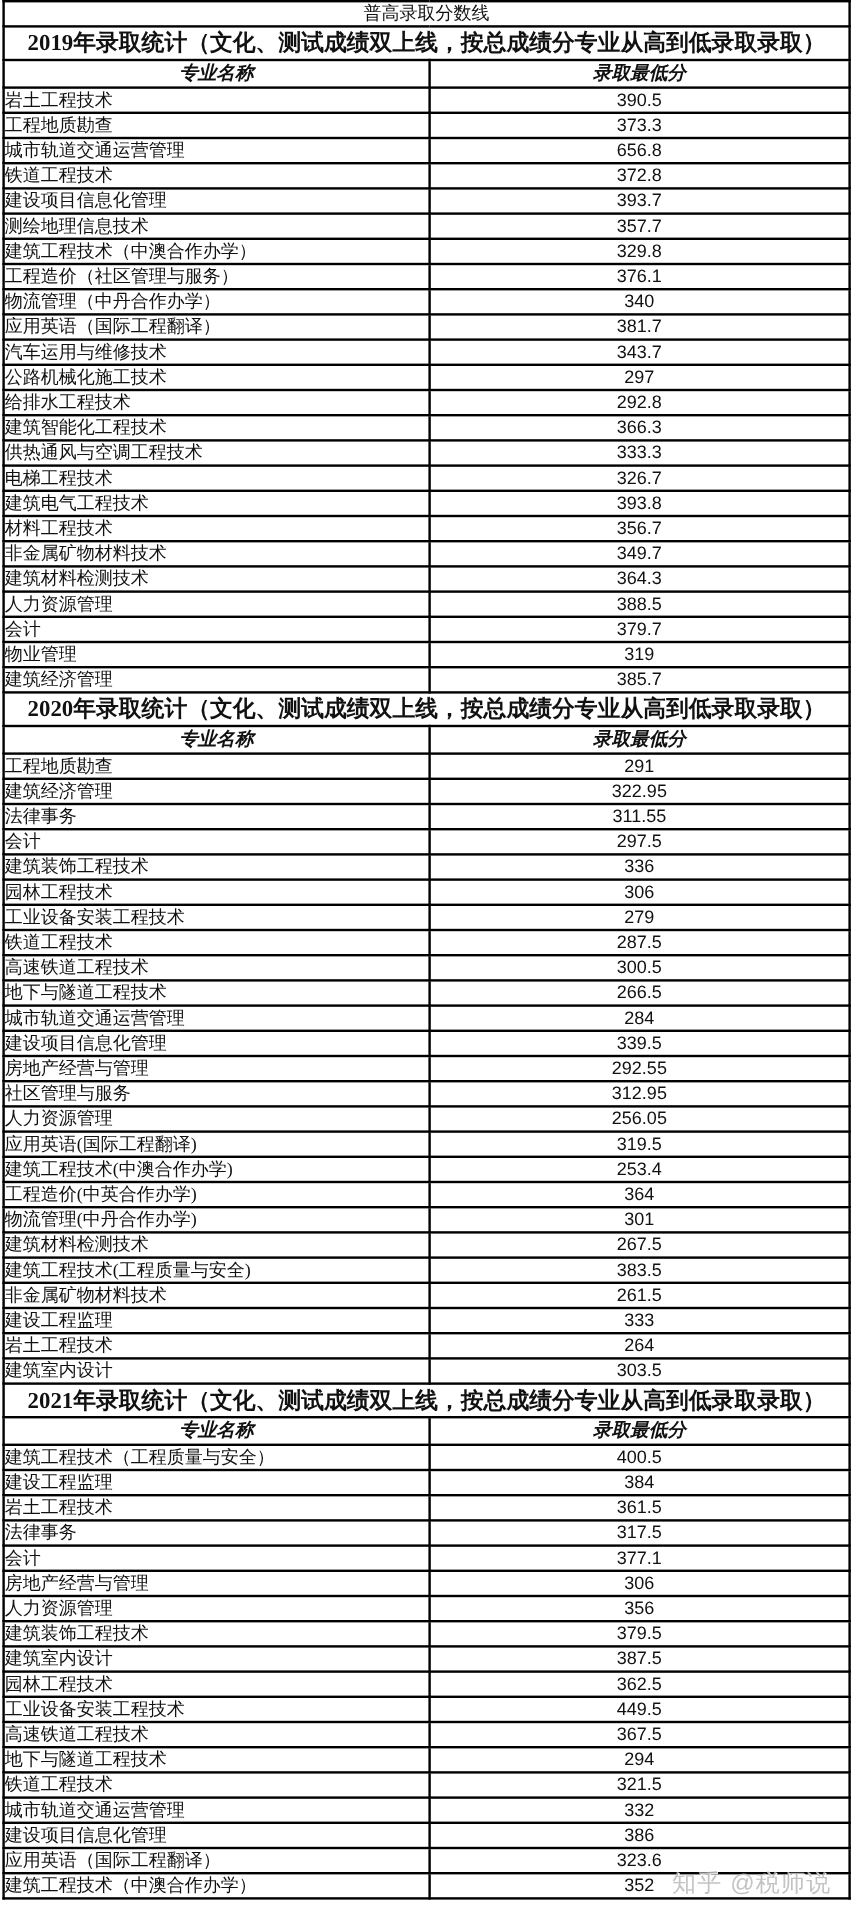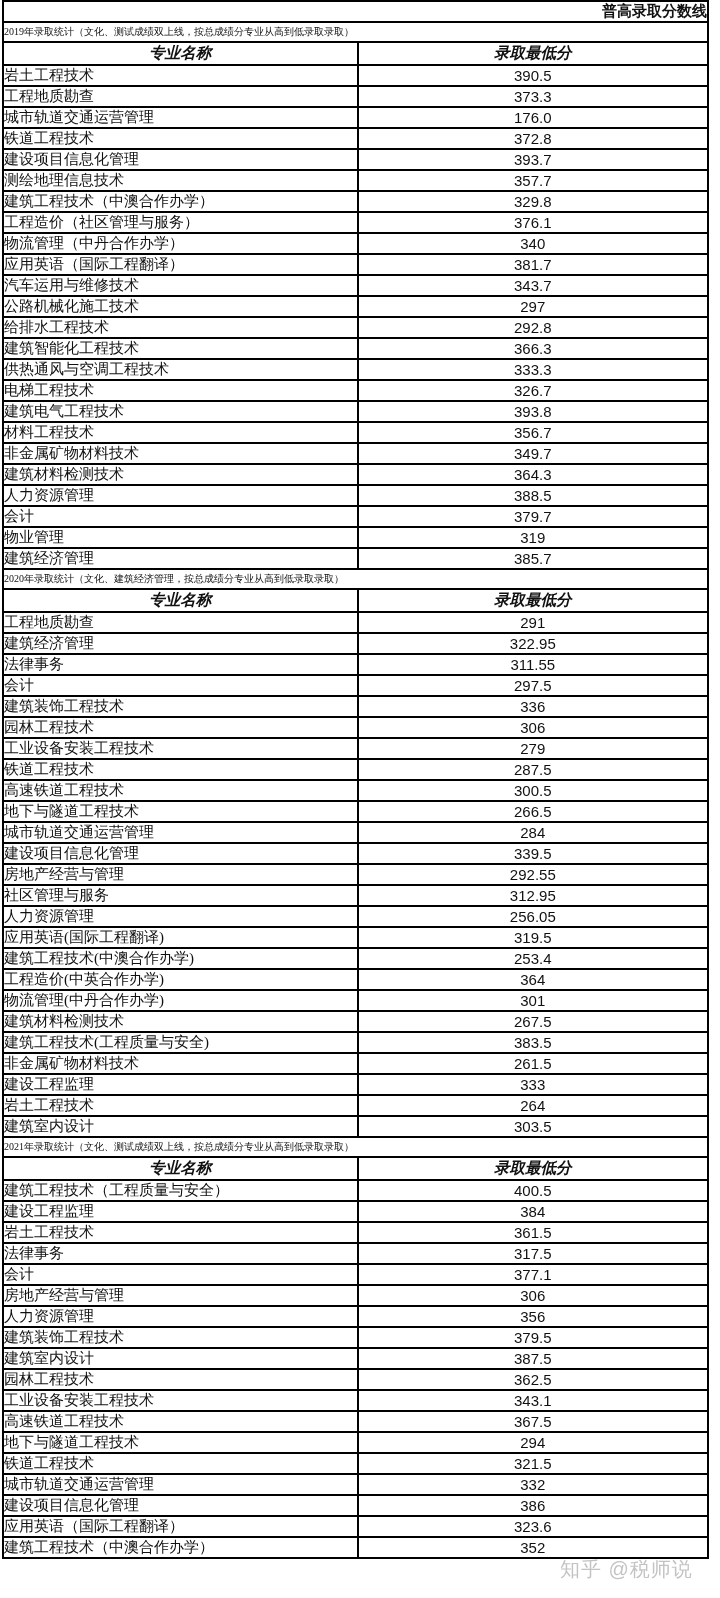--- a/index.html
+++ b/index.html
@@ -24,28 +24,29 @@
   }
   table.score-table td, table.score-table th {
     border: 2px solid #000000;
     height: 17.9px;
     padding: 0;
     overflow: hidden;
     white-space: nowrap;
     vertical-align: middle;
   }
   td.title-cell {
-    text-align: right;
-    font-weight: bold;
+    text-align: center;
+    font-weight: normal;
     font-size: 15px;
     margin-top: 35px;
   }
   td.section-cell {
-    font-weight: normal;
-    font-size: 10px;
+    text-align: center;
+    font-weight: bold;
+    font-size: 19px;
   }
   th.col-header {
     text-align: center;
     font-weight: bold;
     font-size: 15.5px;
     font-style: italic;
   }
   td.major-cell {
     text-align: left;
     padding-left: 4px;
@@ -95,21 +96,21 @@
       <tr>
         <td class="major-cell">岩土工程技术</td>
         <td class="score-cell">390.5</td>
       </tr>
       <tr>
         <td class="major-cell">工程地质勘查</td>
         <td class="score-cell">373.3</td>
       </tr>
       <tr>
         <td class="major-cell">城市轨道交通运营管理</td>
-        <td class="score-cell">176.0</td>
+        <td class="score-cell">656.8</td>
       </tr>
       <tr>
         <td class="major-cell">铁道工程技术</td>
         <td class="score-cell">372.8</td>
       </tr>
       <tr>
         <td class="major-cell">建设项目信息化管理</td>
         <td class="score-cell">393.7</td>
       </tr>
       <tr>
@@ -182,21 +183,21 @@
       </tr>
       <tr>
         <td class="major-cell">物业管理</td>
         <td class="score-cell">319</td>
       </tr>
       <tr>
         <td class="major-cell">建筑经济管理</td>
         <td class="score-cell">385.7</td>
       </tr>
       <tr>
-        <td class="section-cell" colspan="2">2020年录取统计（文化、建筑经济管理，按总成绩分专业从高到低录取录取）</td>
+        <td class="section-cell" colspan="2">2020年录取统计（文化、测试成绩双上线，按总成绩分专业从高到低录取录取）</td>
       </tr>
       <tr>
         <th class="col-header">专业名称</th>
         <th class="col-header">录取最低分</th>
       </tr>
       <tr>
         <td class="major-cell">工程地质勘查</td>
         <td class="score-cell">291</td>
       </tr>
       <tr>
@@ -337,21 +338,21 @@
       <tr>
         <td class="major-cell">建筑室内设计</td>
         <td class="score-cell">387.5</td>
       </tr>
       <tr>
         <td class="major-cell">园林工程技术</td>
         <td class="score-cell">362.5</td>
       </tr>
       <tr>
         <td class="major-cell">工业设备安装工程技术</td>
-        <td class="score-cell">343.1</td>
+        <td class="score-cell">449.5</td>
       </tr>
       <tr>
         <td class="major-cell">高速铁道工程技术</td>
         <td class="score-cell">367.5</td>
       </tr>
       <tr>
         <td class="major-cell">地下与隧道工程技术</td>
         <td class="score-cell">294</td>
       </tr>
       <tr>

